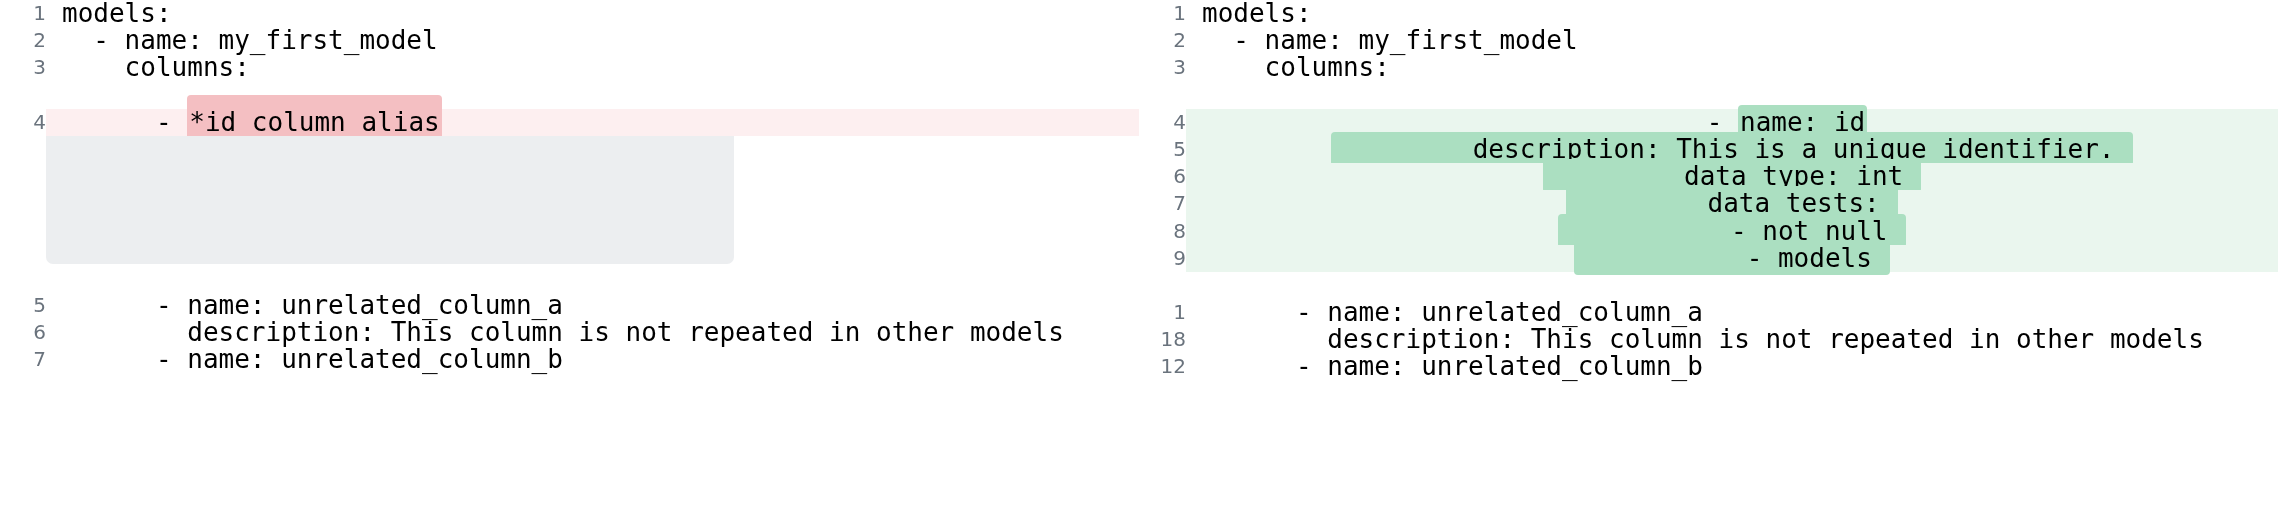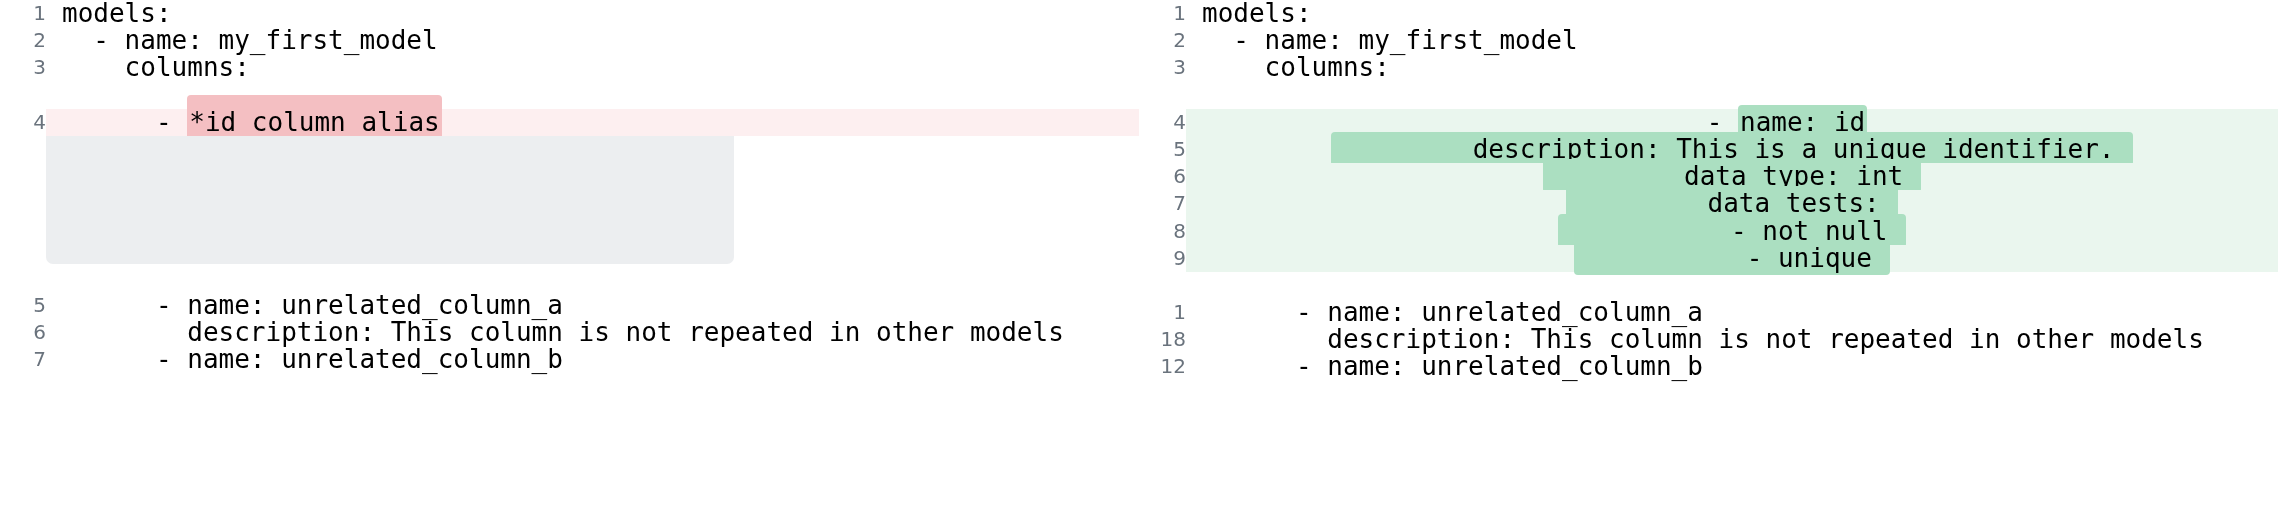--- a/index.html
+++ b/index.html
@@ -199,21 +199,21 @@
         <span class="code"><span class="chip-add-lead">        data_tests:</span></span>
       </div>
 
       <div class="row add">
         <span class="gutter">8</span>
         <span class="code"><span class="chip-add-lead">          - not_null</span></span>
       </div>
 
       <div class="row add">
         <span class="gutter">9</span>
-        <span class="code"><span class="chip-add-lead">          - unique</span></span>
+        <span class="code"><span class="chip-add-lead">          - models</span></span>
       </div>
 
       <div class="spacer"></div>
 
       <div class="row ctx">
         <span class="gutter">1</span>
         <span class="code">      - name: unrelated_column_a</span>
       </div>
 
       <div class="row ctx">

